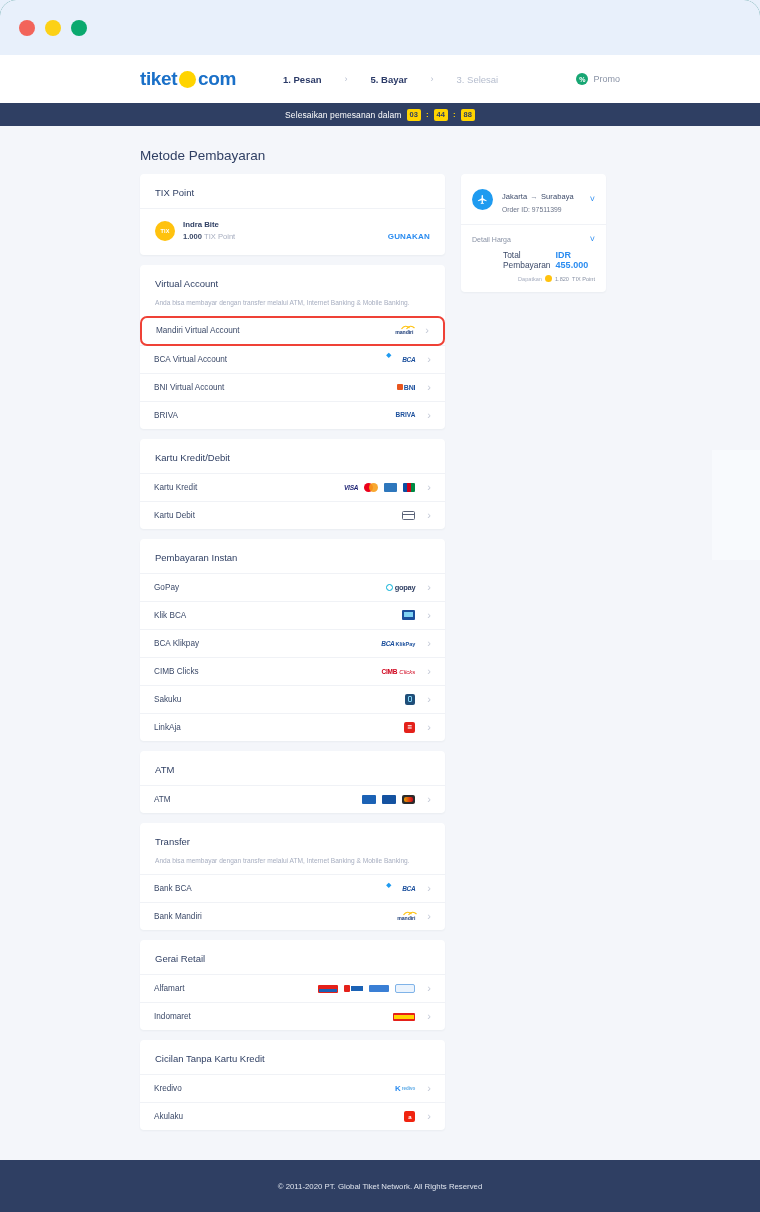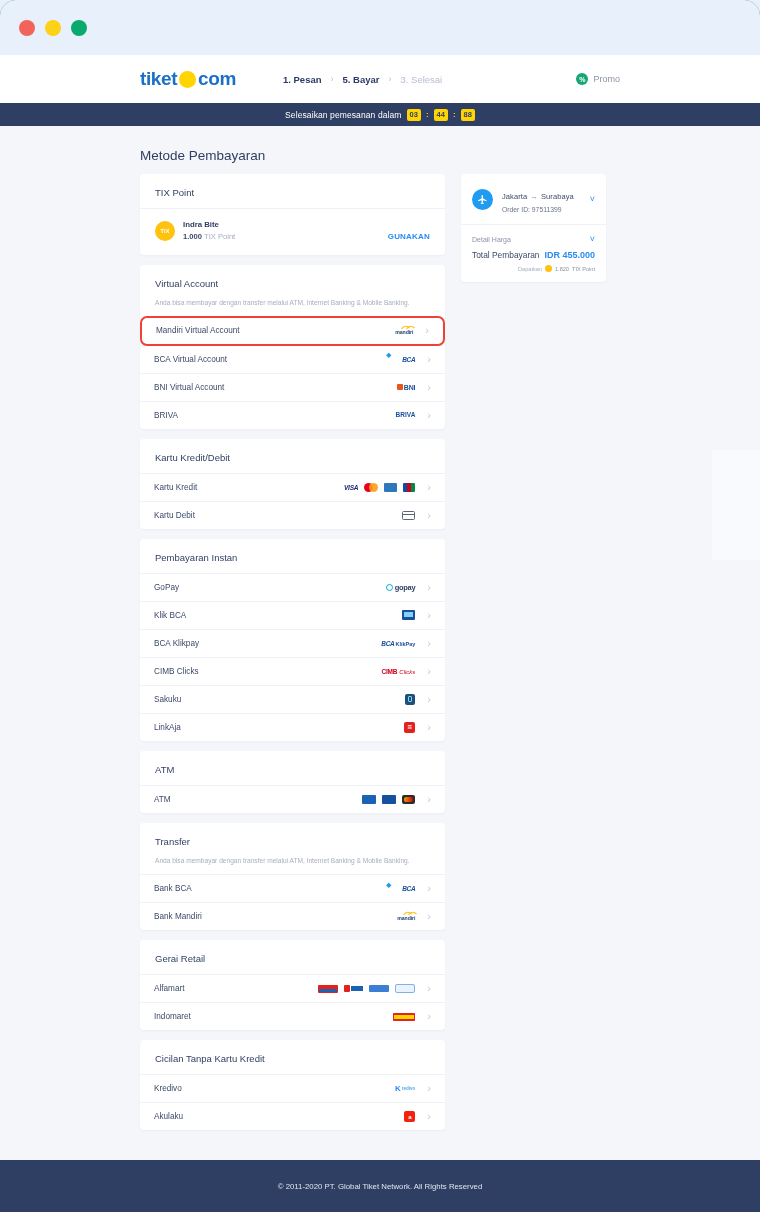--- a/index.html
+++ b/index.html
@@ -26,21 +26,21 @@
   
   .site-header {
     height: 48px; background: #ffffff; display: flex; align-items: center;
     padding: 0 140px 0 140px;
   }
   .logo { display: flex; align-items: center; font-size: 19px; font-weight: 700; letter-spacing: -0.4px; }
   .logo .t1 { color: #1a70c8; }
   .logo .ball { width: 17px; height: 17px; border-radius: 50%; background: #ffd400; margin: 0 2px; display:inline-block; }
   .logo .t2 { color: #1a70c8; }
 
-  .steps { display: flex; align-items: center; gap: 9px; margin-left: 47px; font-size: 9.5px; }
+  .steps { display: flex; align-items: center; gap: 23px; margin-left: 47px; font-size: 9.5px; }
   .step { font-weight: 700; color: #2b3a67; }
   .step.done { color: #2b3a67; }
   .step.inactive { color: #b5bdce; font-weight: 400; }
   .step-sep { color: #b5bdce; font-size: 9px; }
 
   .promo { margin-left: auto; display: flex; align-items: center; gap: 5px; }
   .promo-badge { width: 12px; height: 12px; border-radius: 50%; background: #17a673; color:#fff;
     font-size: 7px; display:flex; align-items:center; justify-content:center; font-weight:700; }
   .promo-label { font-size: 9px; color: #8a93a6; }
 
@@ -94,21 +94,21 @@
   .plane { width: 21px; height: 21px; border-radius: 50%; background:#1f9bf0; display:flex;align-items:center;justify-content:center; flex:none;}
   .side-route { margin-left: 9px; }
   .route-line { font-size: 7.5px; color: #3c4a69; letter-spacing: .1px;}
   .route-line .arrow { color:#8a93a6; margin: 0 3px; }
   .order-id { font-size: 6.8px; color:#6b7governing; color:#6b7489; margin-top: 3px; }
   .side-chev { margin-left:auto; color:#2b8cf0; font-size: 9px; }
   .side-div { height:1px; background:#f0f2f6; }
   .side-bot { padding: 9px 11px 10px 11px; }
   .detail-row { display:flex; align-items:center; }
   .detail-label { font-size: 7px; color:#8a93a6; }
-  .total-row { display:flex; align-items:baseline; margin-top: 6px; }
+  .total-row { display:flex; align-items:baseline; margin-top: 6px; margin-left: 31px; }
   .total-label { font-size: 8.4px; color:#3c4a69; }
   .total-amt { margin-left:auto; font-size: 9px; font-weight:700; color:#2b8cf0; }
   .dapat { display:flex; align-items:center; justify-content:flex-end; gap:3px; margin-top:5px; }
   .dapat .lbl { font-size: 5.6px; color:#a7aec0; }
   .coin { width:7px;height:7px;border-radius:50%;background:#ffc20e; }
   .dapat .val { font-size: 5.6px; color:#8a93a6; }
 
   
   .lg { display:inline-flex; align-items:center; justify-content:center; }
   .lg-mandiri { font-size:5.2px; font-weight:700; color:#1f3f7a; letter-spacing:-.1px; position:relative; padding-top:3px;}

